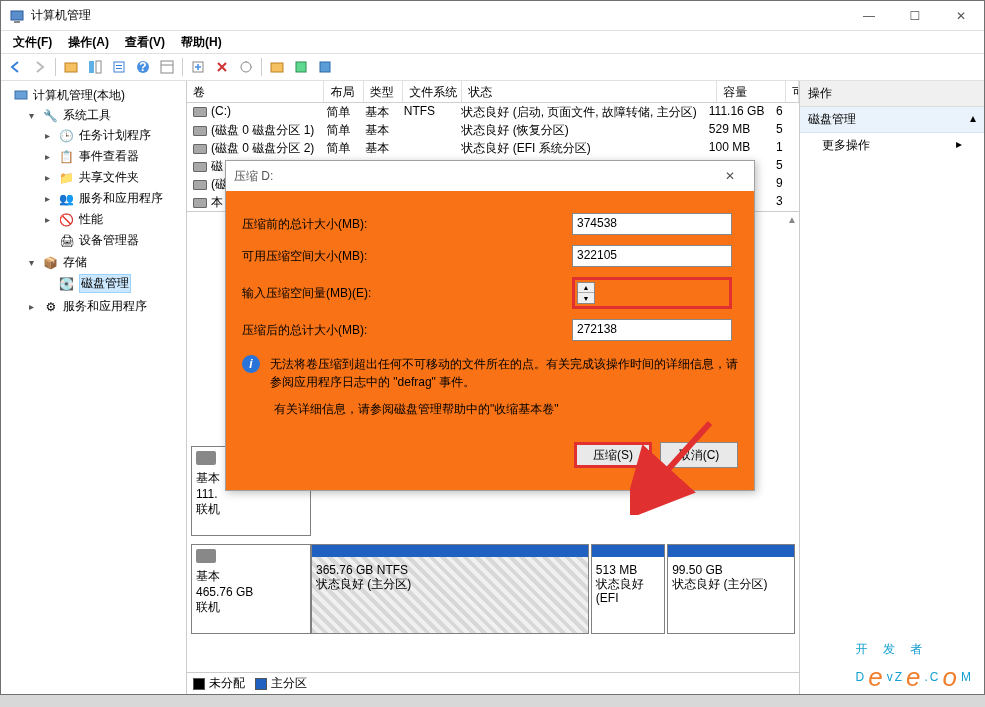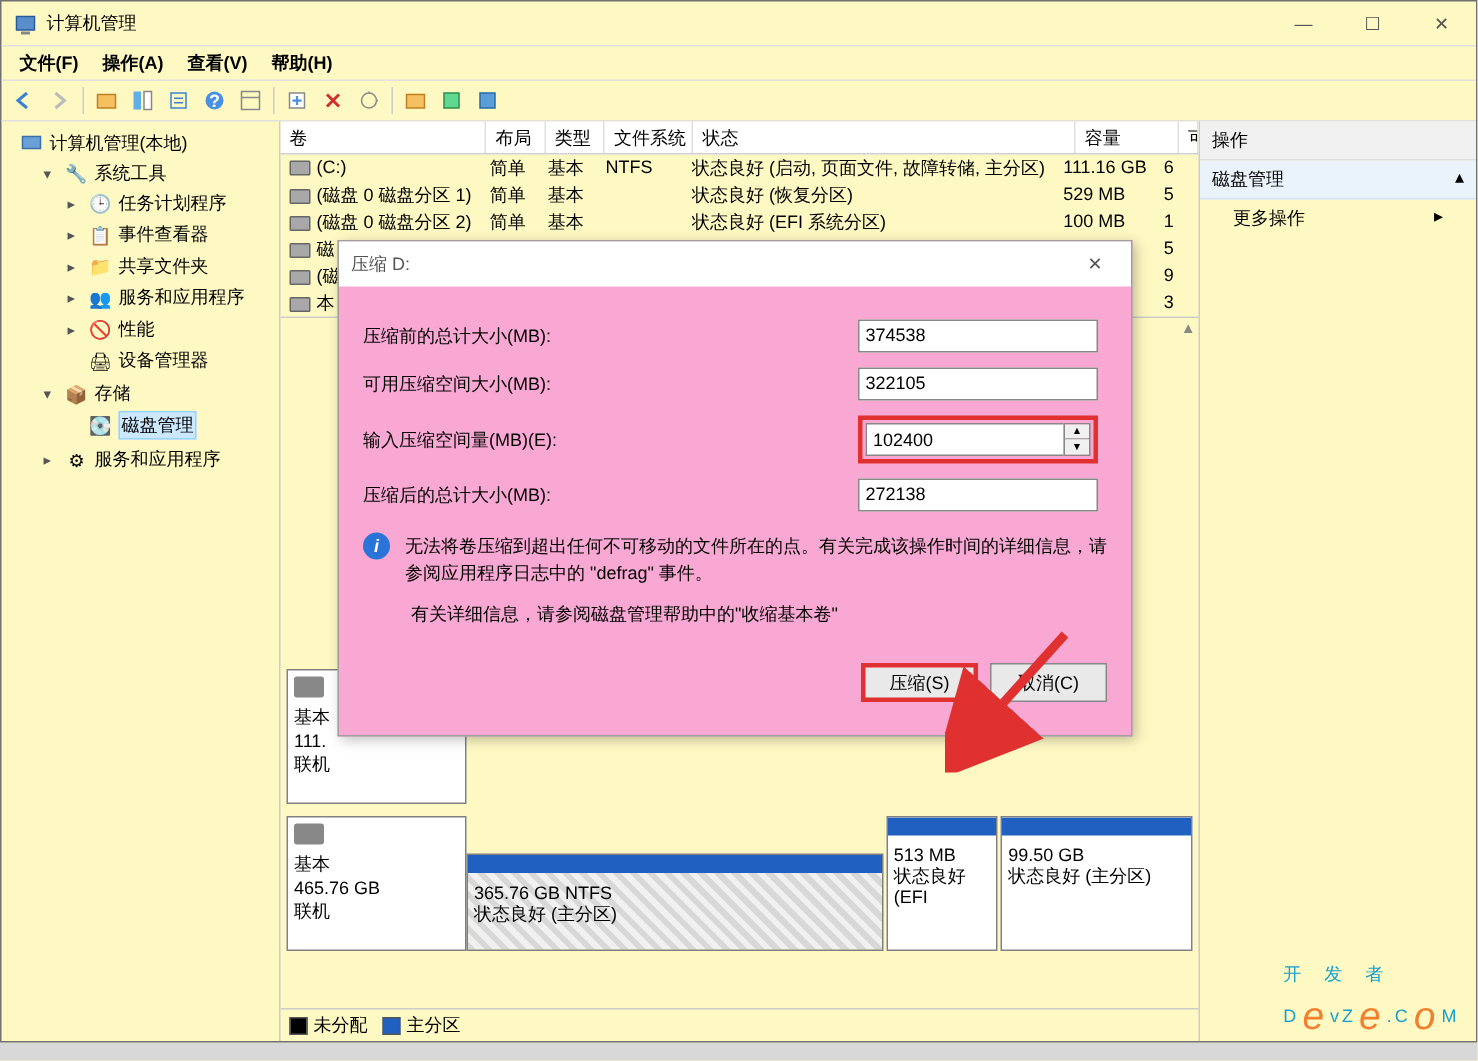--- a/index.html
+++ b/index.html
@@ -1,17 +1,17 @@
 <!DOCTYPE html>
 <html><head>
 <meta charset="utf-8">
 <style>
 * { box-sizing: border-box; font-family: "Microsoft YaHei", "Segoe UI", sans-serif; font-size: 12px; }
 body { margin: 0; width: 985px; height: 707px; background: #d8d8d8; overflow: hidden; position: relative; }
-.window { position: absolute; left: 0; top: 0; width: 985px; height: 695px; background: #fef9c3; border: 1px solid #707070; display: flex; flex-direction: column; }
+.window { position: absolute; left: 0; top: 0; width: 985px; height: 695px; background: #ffffff; border: 1px solid #707070; display: flex; flex-direction: column; }
 
 .titlebar { height: 30px; display: flex; align-items: center; padding: 0 0 0 8px; border-bottom: 1px solid #e0e0e0; }
 .titlebar .app-icon { width: 16px; height: 16px; margin-right: 6px; display:inline-flex; align-items:center; justify-content:center; }
 .titlebar .title { flex: 1; }
 .titlebar .win-btns { display: flex; }
 .titlebar .win-btn { width: 46px; height: 30px; display: flex; align-items: center; justify-content: center; color: #555; }
 
 .menubar { height: 22px; display: flex; align-items: center; padding: 0 4px; font-weight: bold; }
 .menubar .item { padding: 2px 8px; }
 
@@ -38,33 +38,33 @@
 .grid-row .gc { padding:1px 6px; overflow:hidden; white-space:nowrap; }
 .vol-icon { display:inline-block; width:14px; height:10px; background:#a8a8a8; border:1px solid #666; margin-right:4px; vertical-align:middle; border-radius:1px; }
 
 .disk-area { flex:1; border-top:1px solid #ccc; overflow:auto; padding:4px; position:relative; }
 .disk-row { display:flex; margin-bottom:8px; height:90px; }
 .disk-label { width:120px; border:1px solid #808080; padding:4px; background:#fff; }
 .disk-label .dicon { display:inline-block; width:20px; height:14px; background:#888; border-radius:2px; margin-bottom:2px;}
 .disk-parts { flex:1; display:flex; gap:2px; }
 .part { border:1px solid #808080; padding:4px; background:#fff; position:relative; overflow:hidden; }
 .part .bar { position:absolute; left:0; top:0; right:0; height:12px; background:#2060c0; }
-.part.hatch { background: repeating-linear-gradient(45deg,#d8d8d8,#d8d8d8 4px,#f0f0f0 4px,#f0f0f0 8px); margin-top: 25px; }
+.part.hatch { background: repeating-linear-gradient(45deg,#d8d8d8,#d8d8d8 4px,#f0f0f0 4px,#f0f0f0 8px); }
 .part .ptxt { position:relative; margin-top:14px; font-size:11px; line-height:14px; }
 
 .legend { height:22px; border-top:1px solid #ccc; display:flex; align-items:center; gap:10px; padding:0 6px; }
 .legend .sw { display:inline-block; width:12px; height:12px; border:1px solid #555; margin-right:4px; vertical-align:middle; }
 
 .actions-panel { width: 184px; display:flex; flex-direction:column; }
 .actions-header { background:#f0f0f0; padding:4px 8px; border-bottom:1px solid #ddd; }
 .actions-sub { background:#eaf3fb; padding:4px 8px; display:flex; justify-content:space-between; border-bottom:1px solid #d5e5f5; }
 .actions-item { padding:4px 22px; display:flex; justify-content:space-between; }
 
 
-.dialog { position:absolute; left:225px; top:160px; width:530px; background:#f9a8d4; border:1px solid #a0a0a0; box-shadow:2px 2px 8px rgba(0,0,0,0.25); }
+.dialog { position:absolute; left:225px; top:160px; width:530px; background:#f97316; border:1px solid #a0a0a0; box-shadow:2px 2px 8px rgba(0,0,0,0.25); }
 .dlg-title { height:30px; display:flex; align-items:center; padding:0 8px; background:#fff; }
 .dlg-title .t { flex:1; color:#555; }
 .dlg-close { width:32px; height:24px; display:flex; align-items:center; justify-content:center; color:#555; }
 .dlg-body { padding:12px 16px 16px 16px; }
 .dlg-row { display:flex; align-items:center; margin:10px 0; }
 .dlg-row .lbl { width:330px; }
 .dlg-row .val { width:160px; }
 .dlg-row input { width:100%; height:22px; border:1px solid #888; padding:2px 4px; font-size:12px; background:#fff; }
 .dlg-row .ro { background:#fff; border:1px solid #888; height:22px; padding:2px 4px; }
 .spin-wrap { display:flex; }
@@ -429,21 +429,20 @@
     <div class="dlg-row">
       <div class="lbl">可用压缩空间大小(MB):</div>
       <div class="val">
           <div class="ro">322105</div>
         </div>
     </div>
     <div class="dlg-row">
       <div class="lbl">输入压缩空间量(MB)(E):</div>
       <div class="val redbox" style="padding:2px;">
         <div class="spin-wrap">
-          <input type="text" value="102400" style="">
           <div class="spin-btns">
               <div>▲</div>
               <div>▼</div>
             </div>
         </div>
       </div>
     </div>
     <div class="dlg-row">
       <div class="lbl">压缩后的总计大小(MB):</div>
       <div class="val">

